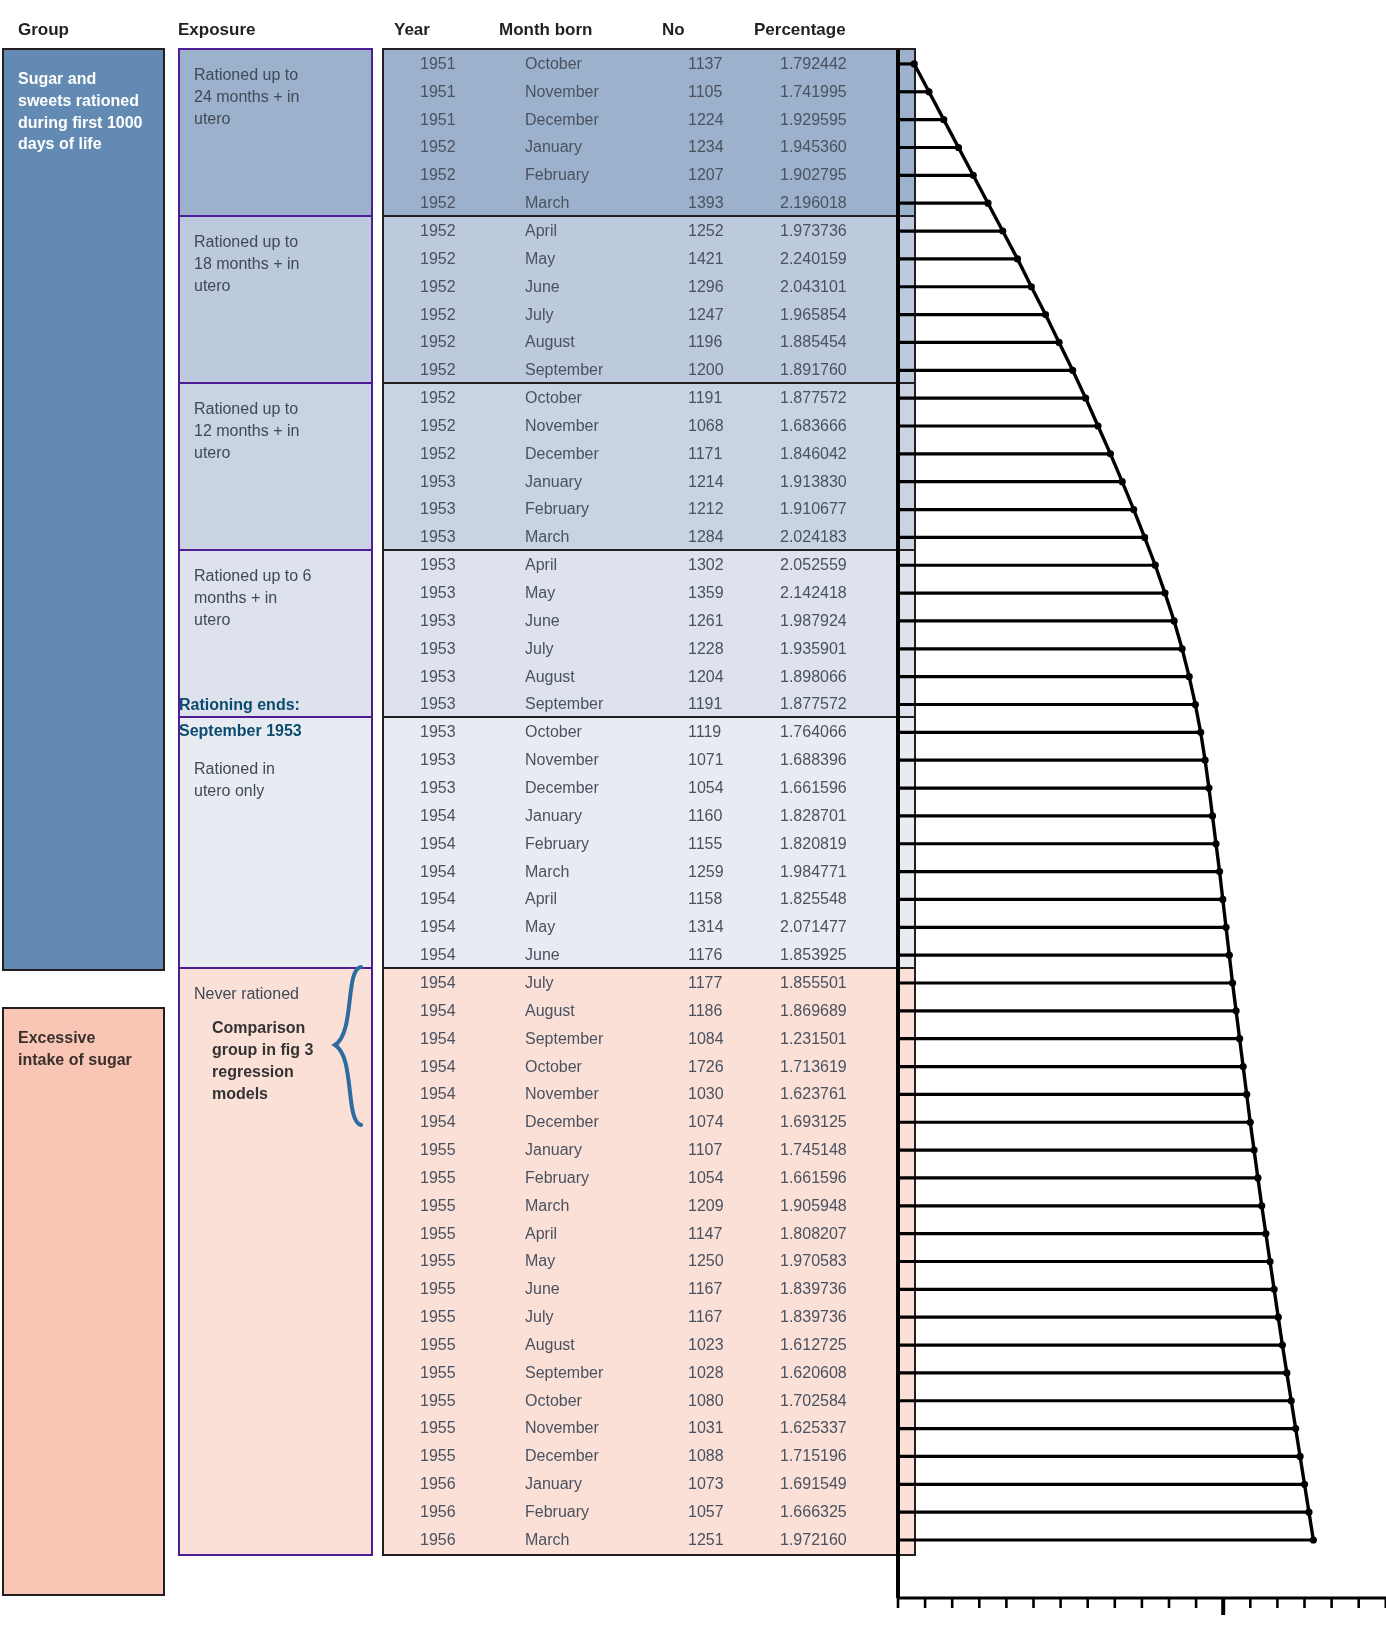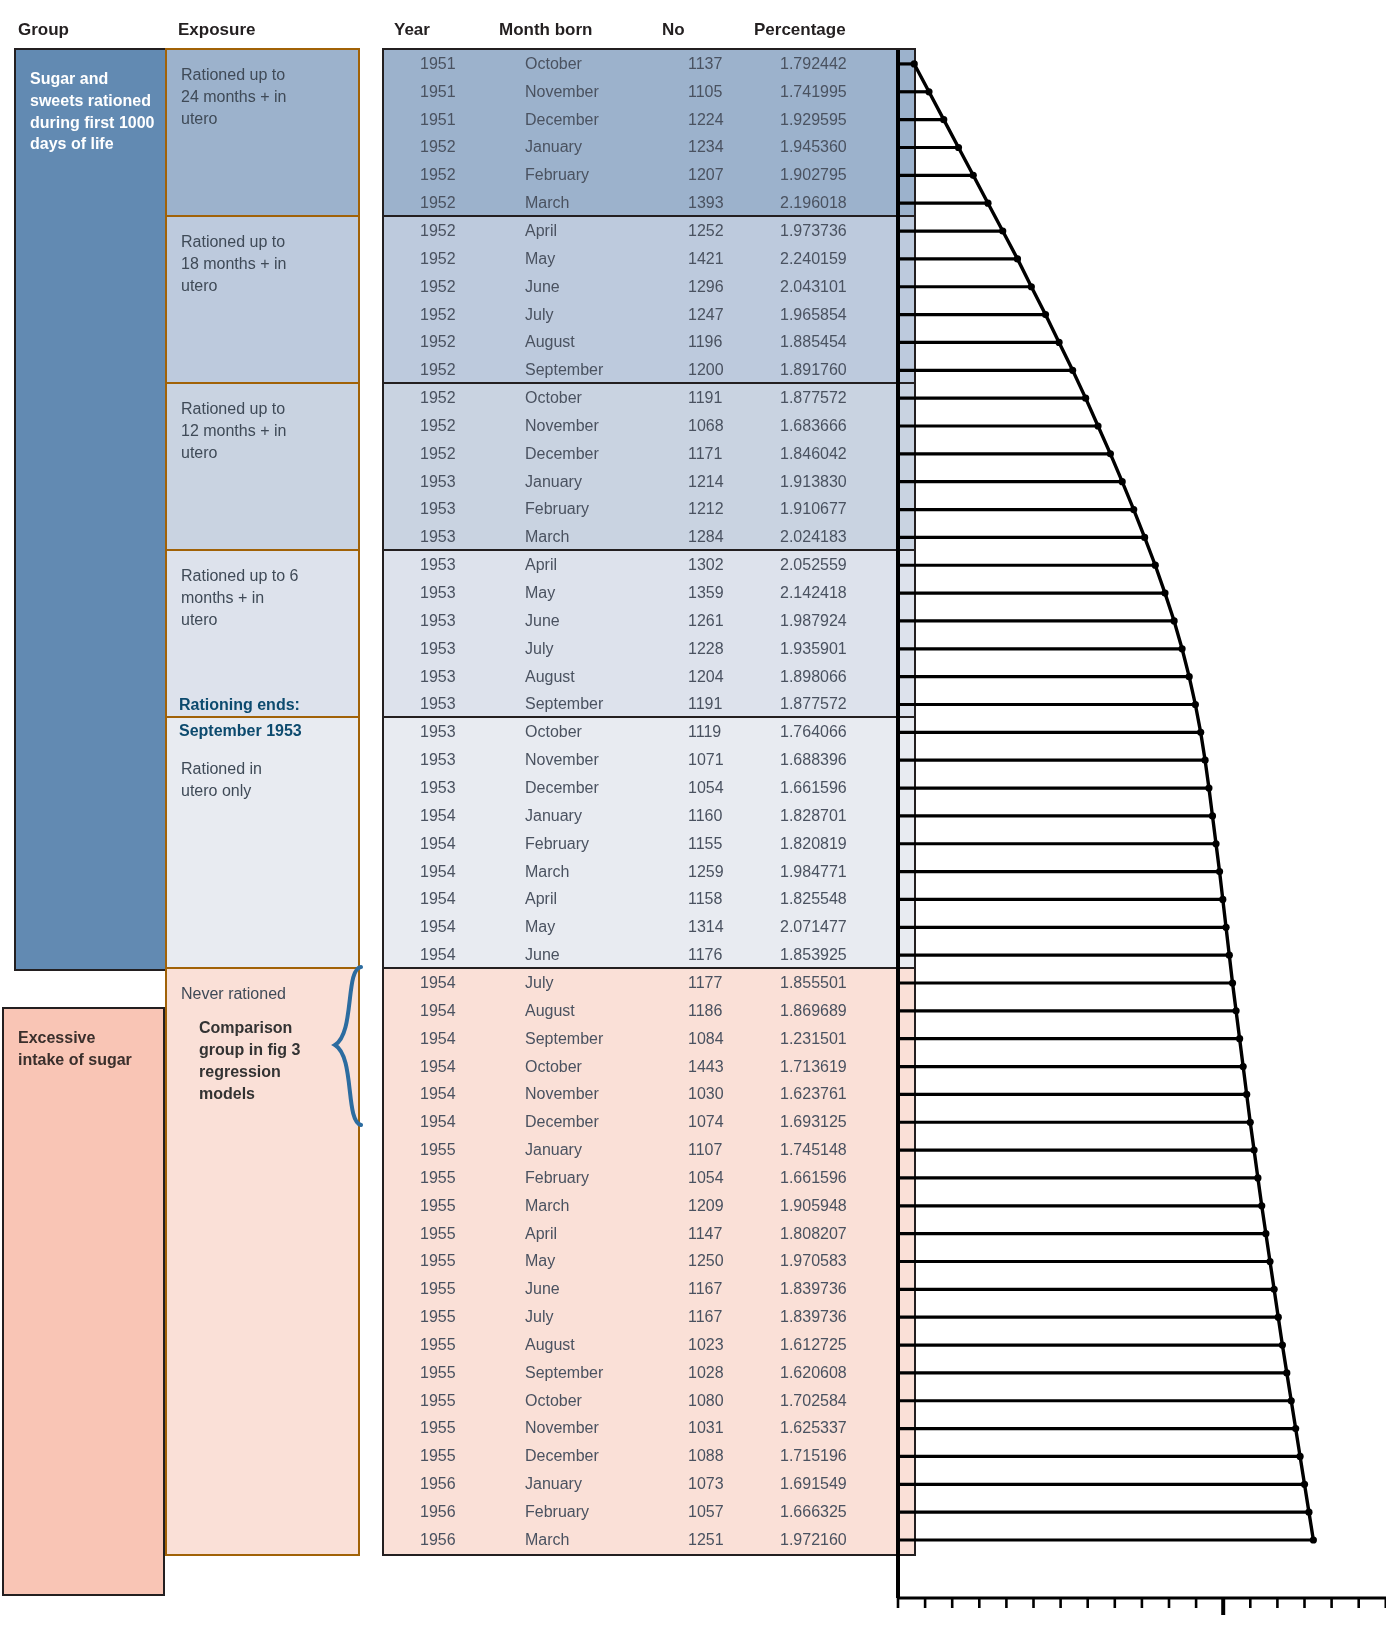--- a/index.html
+++ b/index.html
@@ -34,22 +34,22 @@
     position:absolute; left:2px; width:163px;
     border:2px solid #231f20;
     font-weight:bold; font-size:16px; line-height:1.36;
     padding:18px 0 0 14px;
   }
   .gcell.sugar   { top:0;   height:920px; background:#628ab2; color:#ffffff; }
   .gcell.excess  { top:920px; height:663px; background:#f9c5b5; color:#3a2f2c; }
 
   
   .ecell {
-    position:absolute; left:165px; width:195px;
-    border:2px solid #a16207;
+    position:absolute; left:178px; width:195px;
+    border:2px solid #4c1d95;
     font-size:16px; line-height:1.38; color:#3f4a57;
     padding:14px 0 0 14px;
   }
   .ecell .bold { font-weight:bold; color:#333; display:block; }
 
   
   .band {
     position:absolute; left:358px; width:534px;
     border:2px solid #231f20;
     margin-left:24px;
@@ -84,21 +84,21 @@
   <div class="hdr">
     <span class="h-group">Group</span>
     <span class="h-exposure">Exposure</span>
     <span class="h-year">Year</span>
     <span class="h-month">Month born</span>
     <span class="h-no">No</span>
     <span class="h-pct">Percentage</span>
   </div>
 
   <div class="tbl" id="table-body">
-      <div class="gcell sugar" style="top: -2px; height: 923.05px; background: rgb(98, 138, 178); margin-left: 12px;">
+      <div class="gcell sugar" style="top: -2px; height: 923.05px; background: rgb(98, 138, 178);">
         <span style="display: block; max-width: 128px;">Sugar and sweets rationed during first 1000 days of life</span>
       </div>
       <div class="gcell excess" style="top: 917.05px; height: 588.85px; background: rgb(249, 197, 181); margin-top: 40px;">
         <span style="display: block; max-width: 128px;">Excessive intake of sugar</span>
       </div>
       <div class="ecell" style="top: -2px; height: 171.1px; background: rgb(156, 178, 204);">
         <span style="display: block; max-width: 118px;">Rationed up to 24 months + in utero</span>
       </div>
       <div class="ecell" style="top: 165.1px; height: 171.1px; background: rgb(189, 202, 221);">
         <span style="display: block; max-width: 118px;">Rationed up to 18 months + in utero</span>
@@ -341,21 +341,21 @@
         </div>
         <div class="drow">
           <span class="c-year">1954</span>
           <span class="c-month">September</span>
           <span class="c-no">1084</span>
           <span class="c-pct">1.231501</span>
         </div>
         <div class="drow">
           <span class="c-year">1954</span>
           <span class="c-month">October</span>
-          <span class="c-no">1443</span>
+          <span class="c-no">1726</span>
           <span class="c-pct">1.713619</span>
         </div>
         <div class="drow">
           <span class="c-year">1954</span>
           <span class="c-month">November</span>
           <span class="c-no">1030</span>
           <span class="c-pct">1.623761</span>
         </div>
         <div class="drow">
           <span class="c-year">1954</span>

